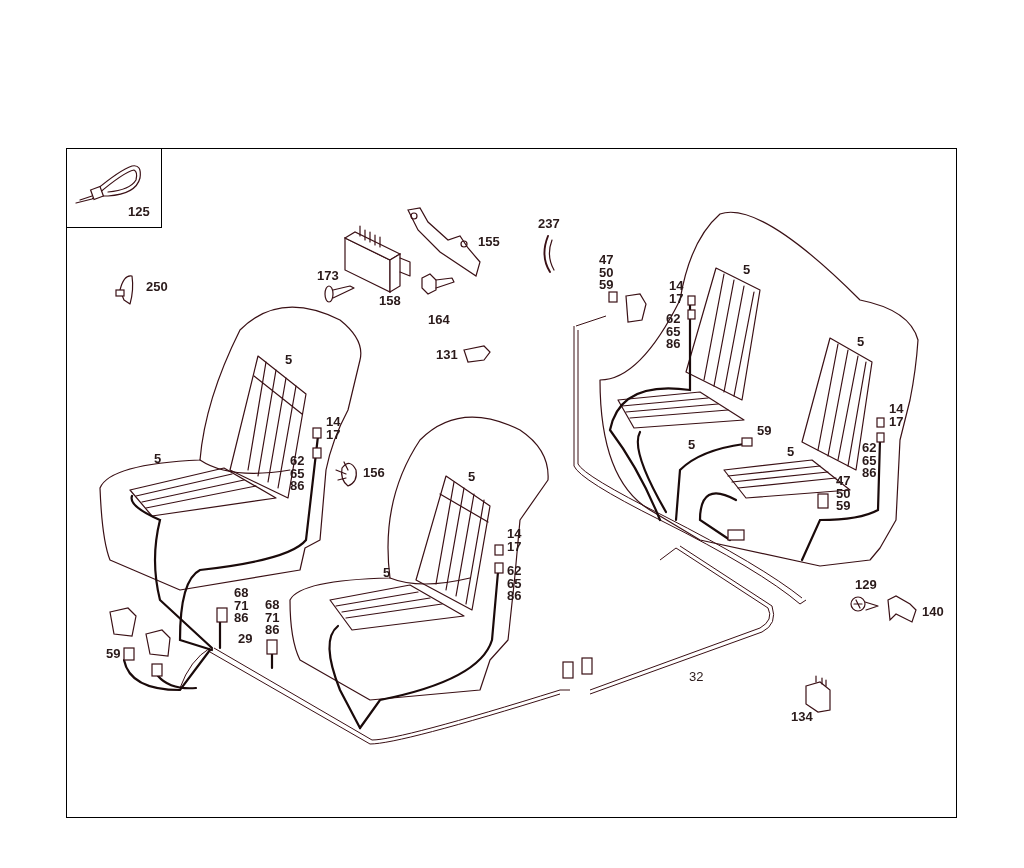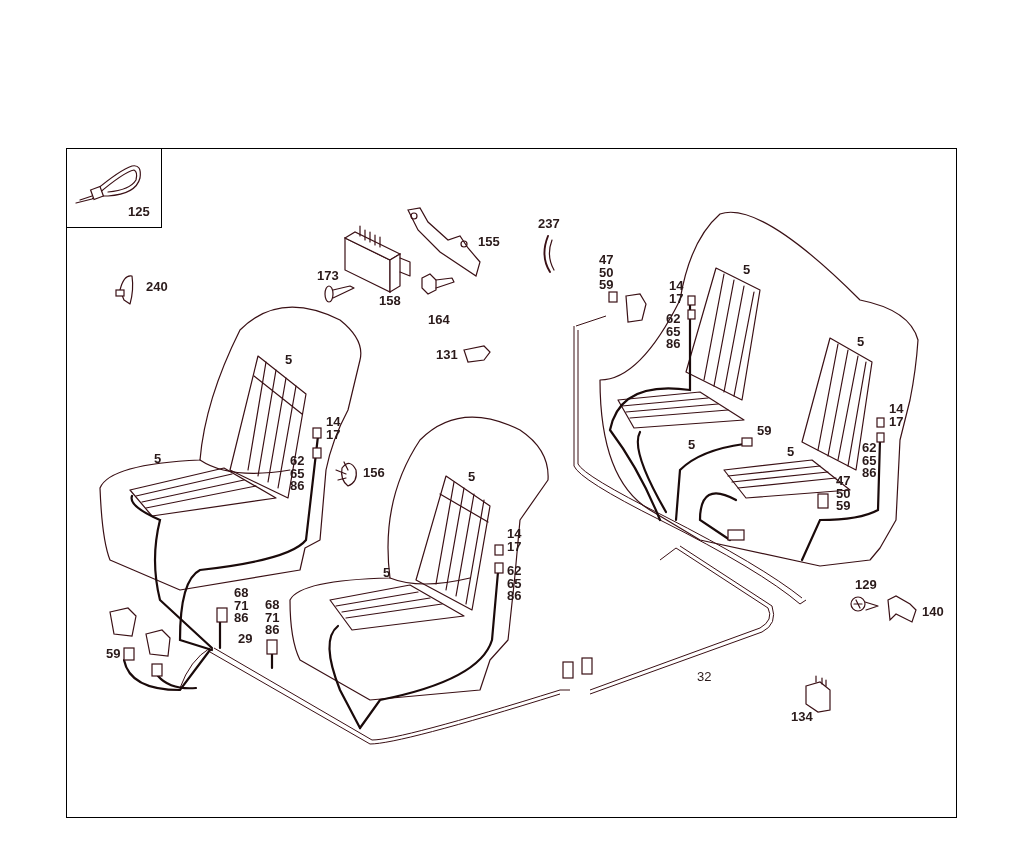--- a/index.html
+++ b/index.html
@@ -5,21 +5,21 @@
   html, body { margin: 0; padding: 0; background: #ffffff; }
   body { width: 1024px; height: 868px; position: relative; overflow: hidden;
          font-family: "Liberation Sans", sans-serif; }
   #frame { position: absolute; left: 66px; top: 148px; width: 891px; height: 670px;
            border: 1.5px solid #000; box-sizing: border-box; }
   #inset { position: absolute; left: 66px; top: 148px; width: 96px; height: 80px;
            border-right: 1.5px solid #000; border-bottom: 1.5px solid #000; box-sizing: border-box; }
   svg#art { position: absolute; left: 0; top: 0; }
   .lbl { position: absolute; font-size: 13px; font-weight: bold; color: #2a1a1a;
          line-height: 12.5px; white-space: pre; }
-  .lbl.thin { font-weight: normal; margin-left: 8px; }
+  .lbl.thin { font-weight: normal; }
   .ln { fill: none; stroke: #3a1015; stroke-width: 1.2; stroke-linecap: round; stroke-linejoin: round; }
   .ln2 { fill: none; stroke: #3a1015; stroke-width: 1.9; stroke-linecap: round; stroke-linejoin: round; }
   .wire { fill: none; stroke: #1a0a0a; stroke-width: 2.2; stroke-linecap: round; }
   .harness { fill: none; stroke: #3a1015; stroke-width: 1; }
   .part { fill: #fff; stroke: #3a1015; stroke-width: 1.2; }
 </style>
 </head>
 <body>
 
 <div id="frame"></div>
@@ -168,21 +168,21 @@
     <rect class="part" x="818" y="494" width="10" height="14"></rect>
     <rect class="part" x="742" y="438" width="10" height="8"></rect>
     <rect class="part" x="728" y="530" width="16" height="10"></rect>
     <path class="part" d="M110 612 L128 608 L136 616 L132 636 L114 634 Z"></path>
     <path class="part" d="M146 634 L162 630 L170 638 L168 656 L150 654 Z"></path>
     <path class="part" d="M626 296 L640 294 L646 304 L642 320 L628 322 Z"></path>
   </g>
 </svg>
 
 <div class="lbl" style="left:128px;top:206px">125</div>
-<div class="lbl" style="left:146px;top:281px">240</div>
+<div class="lbl" style="left:146px;top:281px">250</div>
 <div class="lbl" style="left:317px;top:270px">173</div>
 <div class="lbl" style="left:379px;top:295px">158</div>
 <div class="lbl" style="left:428px;top:314px">164</div>
 <div class="lbl" style="left:478px;top:236px">155</div>
 <div class="lbl" style="left:538px;top:218px">237</div>
 <div class="lbl" style="left:436px;top:349px">131</div>
 <div class="lbl" style="left:363px;top:467px">156</div>
 <div class="lbl" style="left:855px;top:579px">129</div>
 <div class="lbl" style="left:922px;top:606px">140</div>
 <div class="lbl" style="left:791px;top:711px">134</div>

